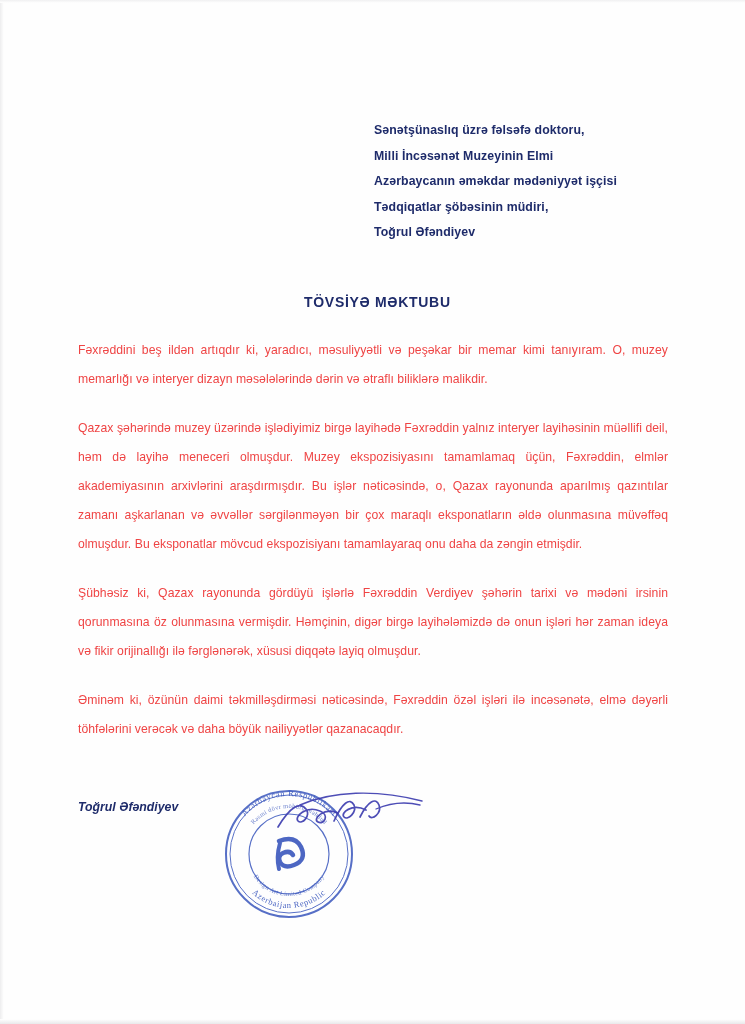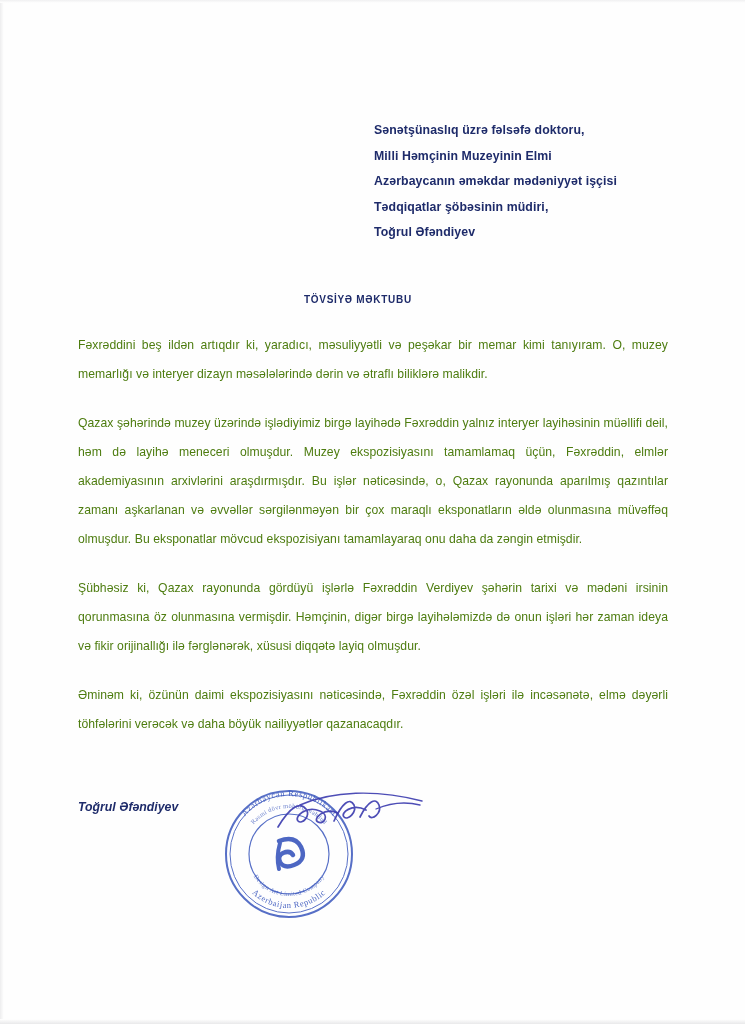--- a/index.html
+++ b/index.html
@@ -59,35 +59,35 @@
     color: #1e2b6a;
     letter-spacing: 0.1px;
   }
   .addressee div {
     white-space: nowrap;
   }
 
   .doc-title {
     margin-top: 48px;
     margin-left: 226px;
-    font-size: 10px;
+    font-size: 14px;
     font-weight: bold;
     letter-spacing: 0.7px;
     color: #1e2b6a;
   }
 
   .body-text {
     margin-top: 26px;
   }
   .body-text p {
     margin: 0 0 20px 0;
     font-size: 12.2px;
     line-height: 29px;
     text-align: justify;
-    color: #4d7c0f;
+    color: #ef4444;
     letter-spacing: 0.05px;
   }
   .body-text p:last-child {
     margin-bottom: 0;
   }
 
   .signature {
     position: absolute;
     left: 78px;
     top: 800px;
@@ -126,33 +126,33 @@
 <div class="page">
 
   <div class="scan-edge-left"></div>
   <div class="scan-edge-top"></div>
   <div class="scan-edge-bottom"></div>
 
   <div class="content">
 
     <div class="addressee">
       <div>Sənətşünaslıq üzrə fəlsəfə doktoru,</div>
-      <div>Milli Həmçinin Muzeyinin Elmi</div>
+      <div>Milli İncəsənət Muzeyinin Elmi</div>
       <div>Azərbaycanın əməkdar mədəniyyət işçisi</div>
       <div>Tədqiqatlar şöbəsinin müdiri,</div>
       <div>Toğrul Əfəndiyev</div>
     </div>
 
     <div class="doc-title">TÖVSİYƏ MƏKTUBU</div>
 
     <div class="body-text">
       <p>Fəxrəddini beş ildən artıqdır ki, yaradıcı, məsuliyyətli və peşəkar bir memar kimi tanıyıram. O, muzey  memarlığı və interyer dizayn məsələlərində dərin və ətraflı biliklərə malikdir.</p>
       <p>Qazax şəhərində muzey üzərində işlədiyimiz birgə layihədə Fəxrəddin yalnız interyer layihəsinin müəllifi deil, həm də layihə meneceri olmuşdur. Muzey ekspozisiyasını tamamlamaq üçün, Fəxrəddin, elmlər akademiyasının arxivlərini araşdırmışdır. Bu işlər nəticəsində, o, Qazax rayonunda aparılmış qazıntılar zamanı aşkarlanan və əvvəllər sərgilənməyən bir çox maraqlı eksponatların əldə olunmasına müvəffəq olmuşdur. Bu eksponatlar mövcud ekspozisiyanı tamamlayaraq onu daha da zəngin etmişdir.</p>
       <p>Şübhəsiz ki, Qazax rayonunda gördüyü işlərlə Fəxrəddin Verdiyev şəhərin tarixi və mədəni irsinin qorunmasına öz olunmasına vermişdir. Həmçinin, digər birgə layihələmizdə də onun işləri hər zaman ideya və fikir orijinallığı ilə fərglənərək, xüsusi diqqətə layiq olmuşdur.</p>
-      <p>Əminəm ki, özünün daimi ekspozisiyasını  nəticəsində, Fəxrəddin özəl işləri ilə incəsənətə, elmə dəyərli töhfələrini verəcək və daha böyük nailiyyətlər qazanacaqdır.</p>
+      <p>Əminəm ki, özünün daimi təkmilləşdirməsi  nəticəsində, Fəxrəddin özəl işləri ilə incəsənətə, elmə dəyərli töhfələrini verəcək və daha böyük nailiyyətlər qazanacaqdır.</p>
     </div>
 
   </div>
 
   <div class="signature">Toğrul Əfəndiyev</div>
 
   <div class="stamp">
     <svg width="146" height="146" viewBox="0 0 146 146" xmlns="http://www.w3.org/2000/svg">
       <defs>
         <path id="arcTopOuter" d="M 15,73 A 58,58 0 0 1 131,73" fill="none"></path>

